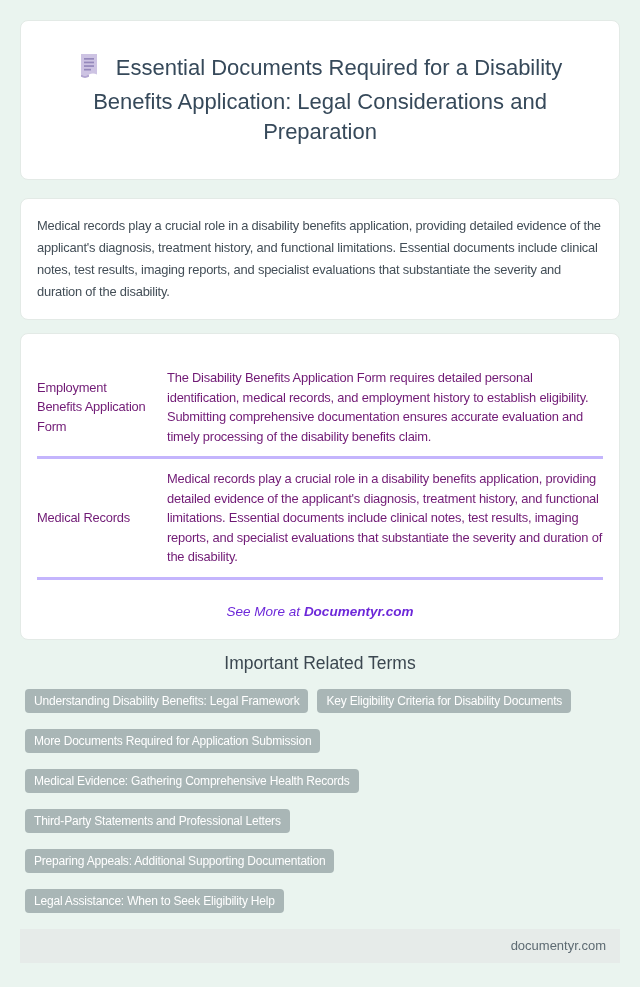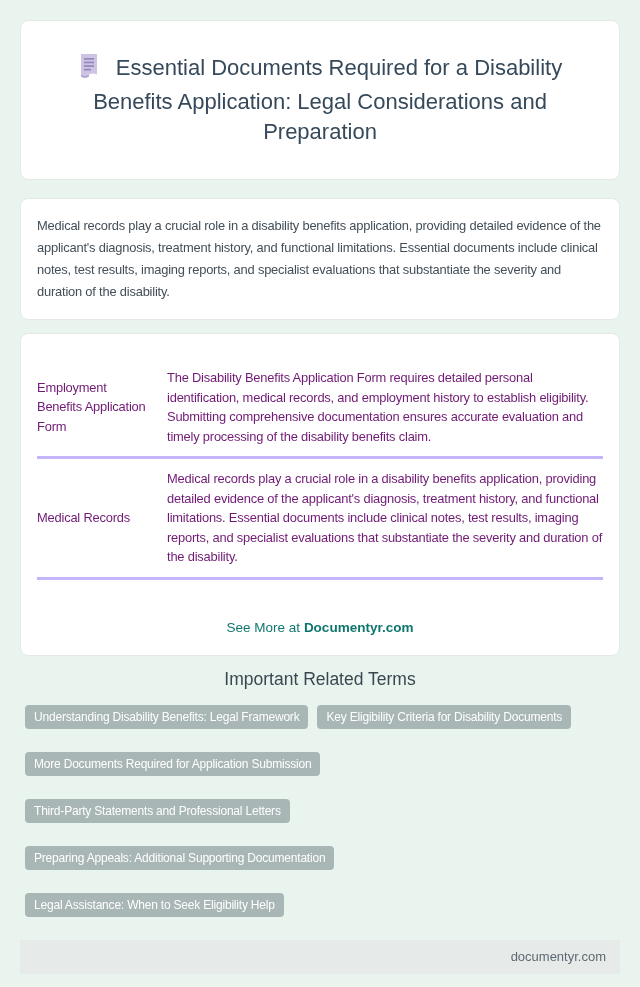--- a/index.html
+++ b/index.html
@@ -53,36 +53,37 @@
     padding: 10px 0;
     font-size: 12.9px;
     letter-spacing: -0.2px;
     line-height: 19.5px;
     color: #701a75;
     vertical-align: middle;
   }
   td.term-cell { width: 112px; padding-right: 12px; }
   td.desc-cell { padding-left: 6px; }
   .see-more {
-    margin-top: 40px;
+    margin-top: 24px;
     text-align: center;
+    font-style: italic;
     font-size: 13.5px;
-    color: #0f766e;
+    color: #6d28d9;
   }
   .see-more .site { font-weight: bold; }
   
   .related-heading {
     margin: 13px 0 0;
     text-align: center;
     font-size: 17.5px;
     font-weight: 500;
     color: #3b4750;
   }
   .tags { margin: 15px 25px 0; }
-  .tag-row { display: flex; gap: 9px; margin-bottom: 23px; }
+  .tag-row { display: flex; gap: 9px; margin-bottom: 16px; }
   .tag {
     background: #a9b6b6;
     color: #ffffff;
     font-size: 12px;
     letter-spacing: -0.2px;
     line-height: 14px;
     padding: 5px 9px;
     border-radius: 4px;
     white-space: nowrap;
   }
@@ -142,20 +143,23 @@
 
 <div class="tags">
   <div class="tag-row">
     <span class="tag">Understanding Disability Benefits: Legal Framework</span>
     <span class="tag">Key Eligibility Criteria for Disability Documents</span>
   </div>
   <div class="tag-row">
     <span class="tag">More Documents Required for Application Submission</span>
   </div>
   <div class="tag-row">
+    <span class="tag">Medical Evidence: Gathering Comprehensive Health Records</span>
+  </div>
+  <div class="tag-row">
     <span class="tag">Third-Party Statements and Professional Letters</span>
   </div>
   <div class="tag-row">
     <span class="tag">Preparing Appeals: Additional Supporting Documentation</span>
   </div>
   <div class="tag-row">
     <span class="tag">Legal Assistance: When to Seek Eligibility Help</span>
   </div>
 </div>
 

